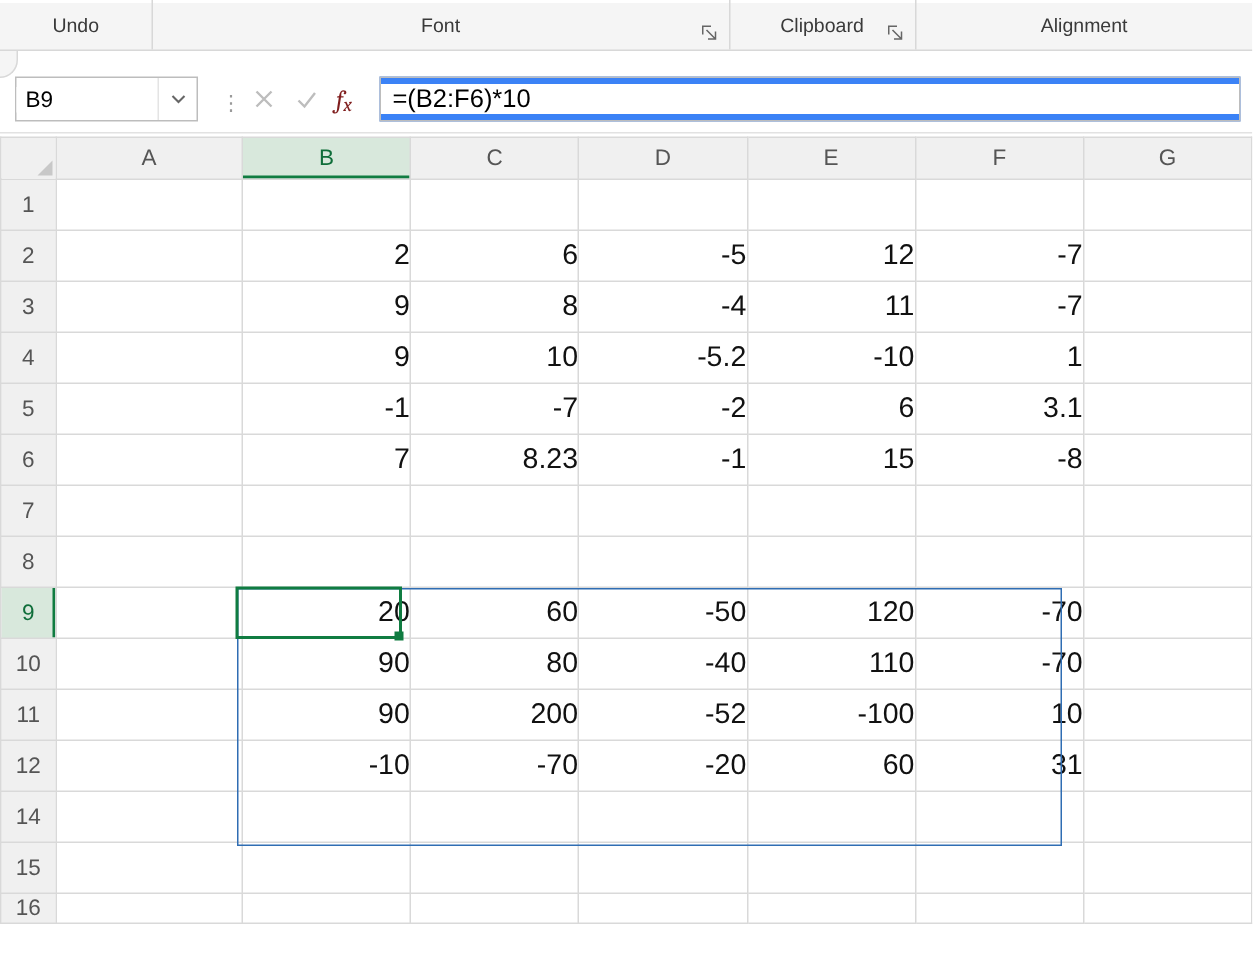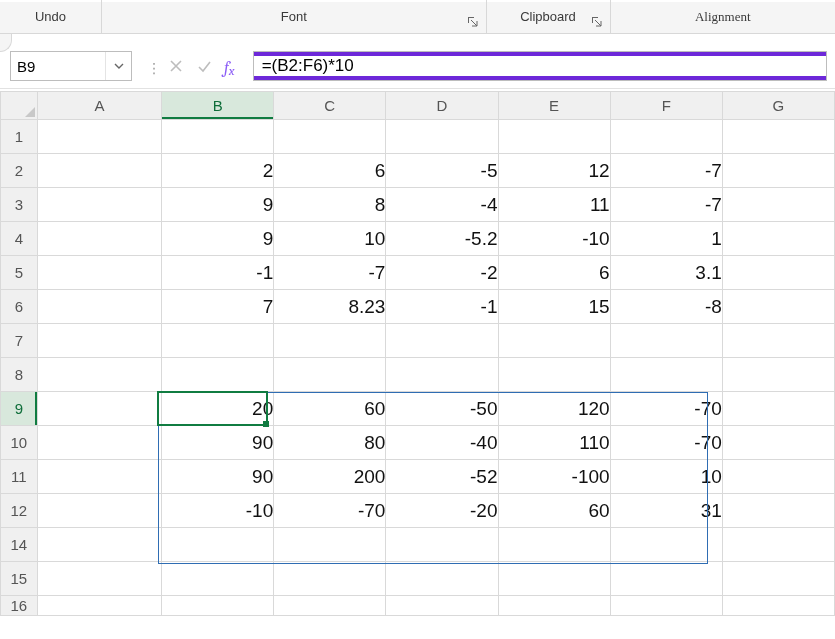--- a/index.html
+++ b/index.html
@@ -10,21 +10,21 @@
   .ribbon {
     height:34px; background:#f5f5f5; border-bottom:1px solid #d8d8d8;
     display:flex; align-items:stretch; font-size:13px; color:#3a3a3a;
     position:relative;
   }
   .ribbon-top-edge { position:absolute; top:0; left:0; right:0; height:2px; background:#fff; }
   .grp { display:flex; align-items:center; position:relative;text-align:right; }
   .grp.undo { width:102px; justify-content:center; border-right:1px solid #d8d8d8;}
   .grp.clip { width:124px; justify-content:center; border-right:1px solid #d8d8d8;}
   .grp.font { flex:1 0 370px; justify-content:center; border-right:1px solid #d8d8d8;}
-  .grp.align{ flex:1 0 210px; justify-content:center;font-family:Liberation Serif, serif;}
+  .grp.align{ flex:1 0 210px; justify-content:center;}
   .grp-label { user-select:none; }
   .launcher {
     position:absolute; right:6px; bottom:4px; width:14px; height:14px;
     display:flex; align-items:center; justify-content:center;
   }
   .launcher svg { width:12px; height:12px; }
 
   
   .notch { position:absolute; left:0; top:34px; width:12px; height:18px; background:#f5f5f5;
            border-bottom-right-radius:12px; border-right:1px solid #d8d8d8; border-bottom:1px solid #d8d8d8;}
@@ -51,25 +51,25 @@
   .fxgap { width:14px; }
   .vdots {
     width:16px; display:flex; align-items:center; justify-content:center; color:#9a9a9a;
     font-size:14px; margin-top:3px;
   }
   .fx-controls {
     display:flex; align-items:center; gap:12px; padding:0 10px 0 6px; margin-top:3px;
     color:#b7b7b7;
   }
   .fx-controls svg { width:16px; height:16px; }
-  .fx-label { font-style:italic; font-family: "Cambria","Times New Roman",serif; font-size:17px; color:#8b5cf6;text-align:right;}
+  .fx-label { font-style:italic; font-family: "Cambria","Times New Roman",serif; font-size:17px; color:#7f1d1d;text-align:right;}
   .fx-label .x { font-style:italic; font-size:13px; position:relative; top:2px;}
   .formula-input-wrap {
     flex:1; height:30px; margin-top:3px; border:1px solid #bdbdbd; border-left:1px solid #bdbdbd;
-    background:#6d28d9; display:flex; align-items:center;
+    background:#3b82f6; display:flex; align-items:center;
     margin-left:8px;
   }
   .formula-input {
     border:none; outline:none; width:100%; font-size:17px; padding:0 8px; font-family:inherit;
   }
   .fbar-underline { height:1px; background:#e2e2e2; margin:4px 0 0 0;}
 
   
   .grid { position:relative; margin-top:2px;}
   table.sheet { border-collapse:collapse; table-layout:fixed; width:835px;}

